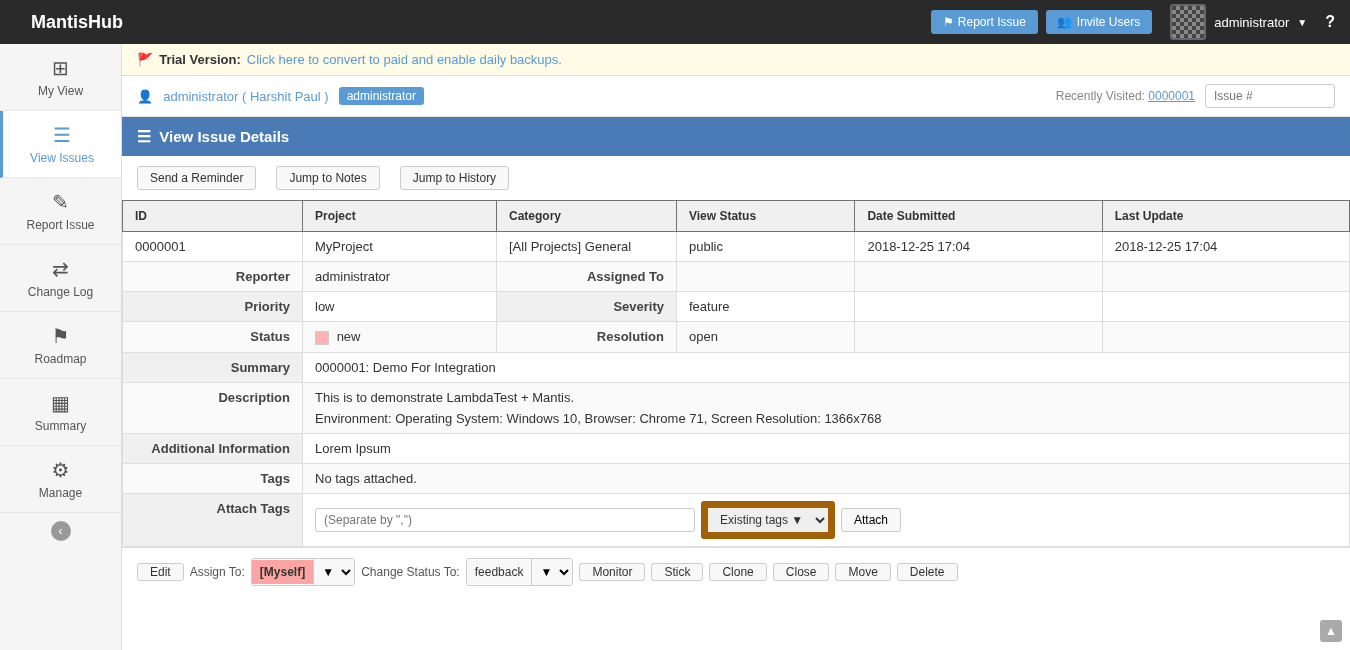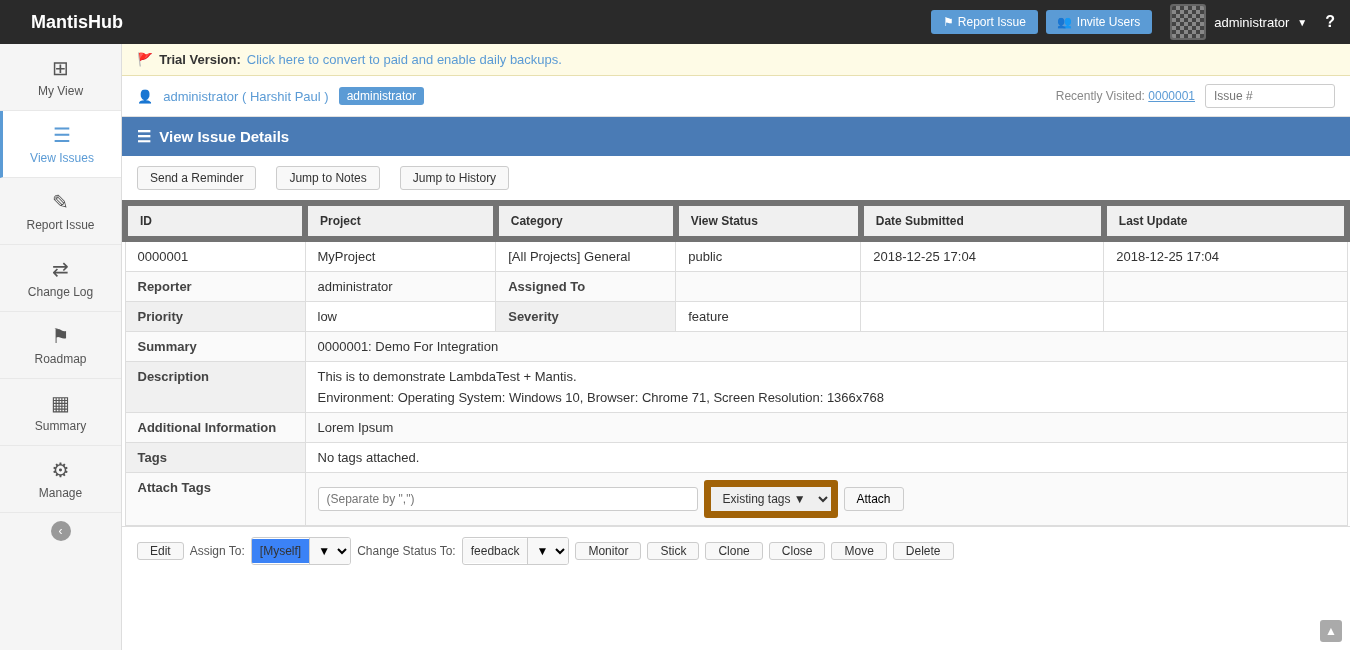--- a/index.html
+++ b/index.html
@@ -214,39 +214,40 @@
     }
 
     
     .issue-table {
       width: 100%;
       border-collapse: collapse;
       border-top: 1px solid #ddd;
     }
     .issue-table th {
       background-color: #f0f0f0;
-      border: 6px solid #737373;
+      border: 1px solid #737373;
       padding: 8px 12px;
       text-align: left;
       font-weight: bold;
       font-size: 12px;
       color: #333;
     }
     .issue-table td {
       border: 1px solid #ddd;
       padding: 7px 12px;
       font-size: 13px;
       vertical-align: top;
     }
     .issue-table tr:nth-child(even) td { background-color: #fafafa; }
     .label-cell {
       background-color: #f0f0f0;
       font-weight: bold;
       color: #444;
       width: 180px;
+      text-align: right;
     }
     .status-badge {
       display: inline-block;
       width: 14px;
       height: 14px;
       background-color: #ffb3b3;
       border: 1px solid #ccc;
       margin-right: 4px;
       vertical-align: middle;
     }
@@ -301,22 +302,23 @@
     .select-with-arrow {
       display: flex;
       align-items: center;
       border: 1px solid #ccc;
       border-radius: 3px;
       overflow: hidden;
     }
     .select-label {
       padding: 5px 8px;
       font-size: 12px;
-      background: #3b82f6;
+      background: #fca5a5;
       color: #333;
+      font-weight: bold;
     }
     .select-dropdown {
       border: none;
       border-left: 1px solid #ccc;
       padding: 5px 4px;
       font-size: 12px;
       background: #f8f8f8;
       cursor: pointer;
     }
     .assign-label {
@@ -485,20 +487,31 @@
         </tr>
         <tr>
           <td class="label-cell">Priority</td>
           <td>low</td>
           <td class="label-cell"><strong>Severity</strong></td>
           <td>feature</td>
           <td></td>
           <td></td>
         </tr>
         <tr>
+          <td class="label-cell">Status</td>
+          <td>
+            <span class="status-badge"></span>
+            <span>new</span>
+          </td>
+          <td class="label-cell"><strong>Resolution</strong></td>
+          <td>open</td>
+          <td></td>
+          <td></td>
+        </tr>
+        <tr>
           <td class="label-cell">Summary</td>
           <td colspan="5">0000001: Demo For Integration</td>
         </tr>
         <tr>
           <td class="label-cell">Description</td>
           <td colspan="5">
             <div>This is to demonstrate LambdaTest + Mantis.</div>
             <div style="margin-top:6px;">Environment: Operating System: Windows 10, Browser: Chrome 71, Screen Resolution: 1366x768</div>
           </td>
         </tr>

